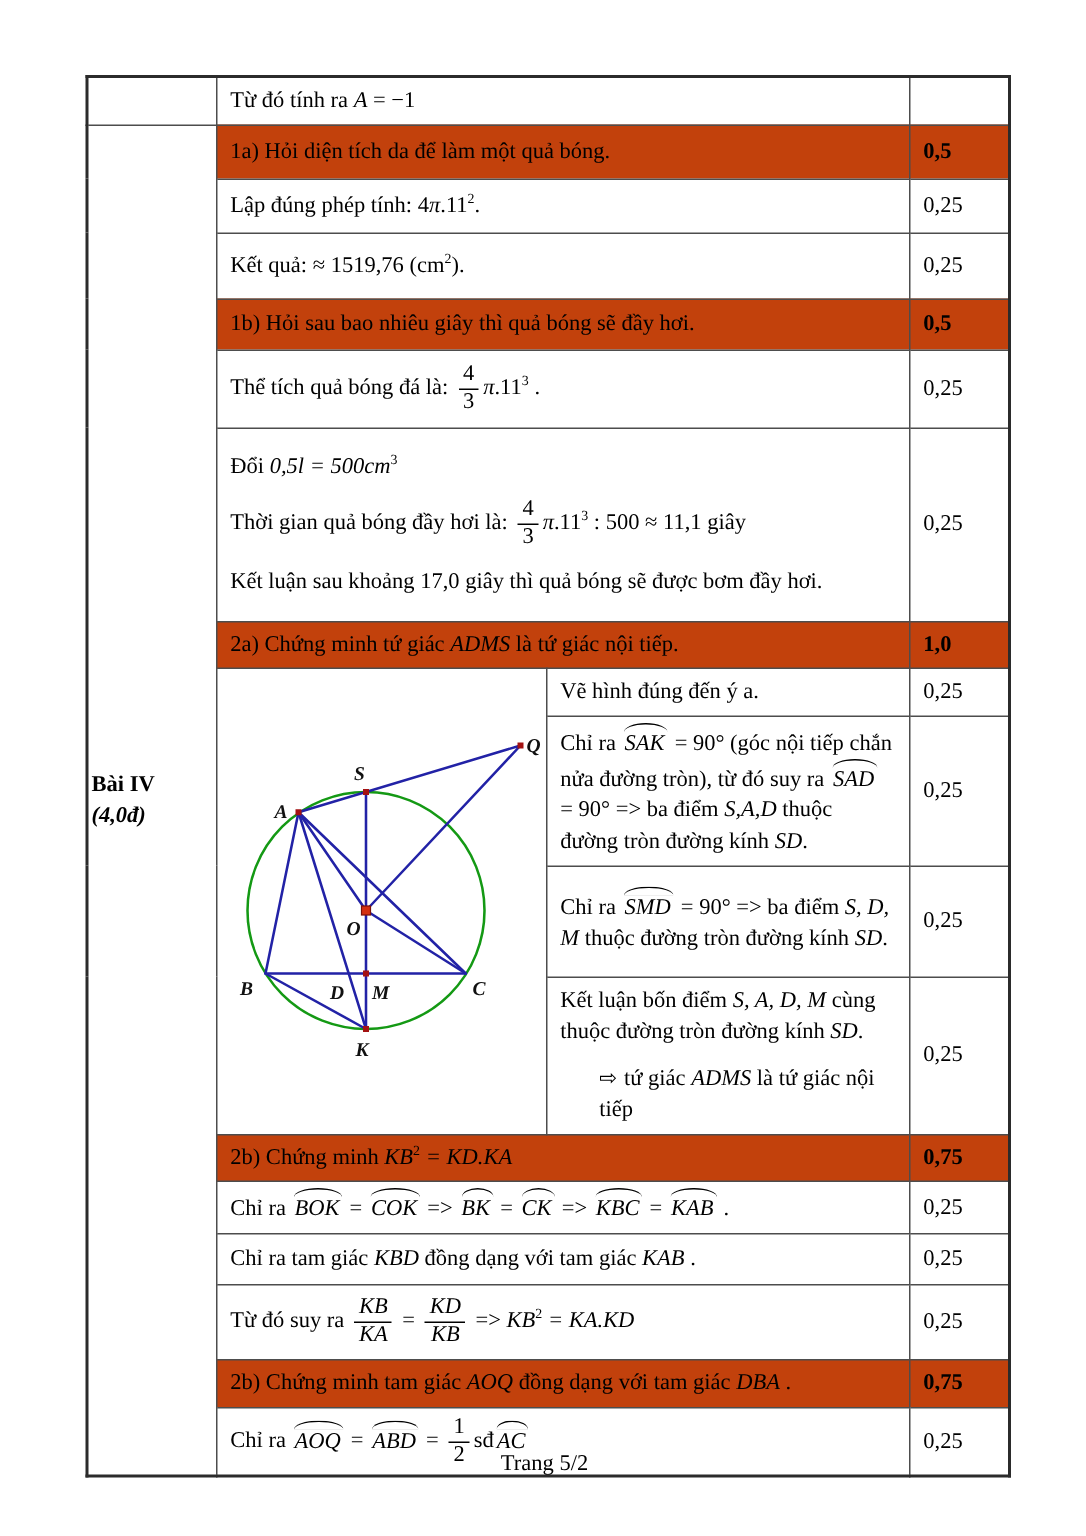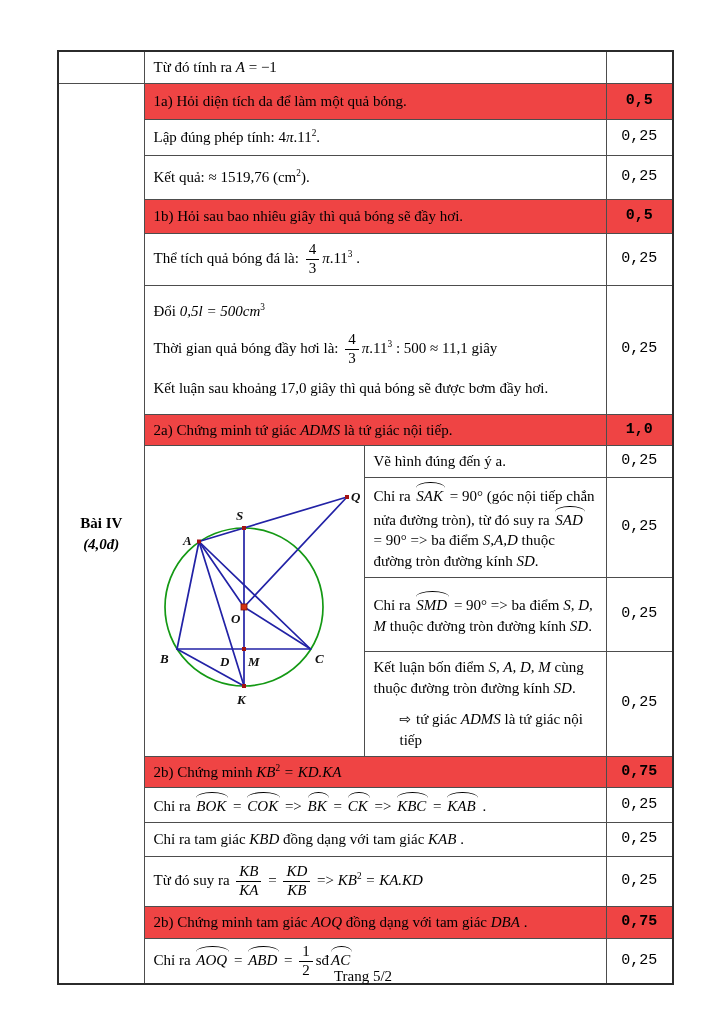--- a/index.html
+++ b/index.html
@@ -12,25 +12,25 @@
     position:absolute;left:57px;top:50px;width:615px;
     border-collapse:collapse;table-layout:fixed;
     border:2px solid #2b2b2b;
   }
   td{
     border:1px solid #4d4d4d;
     padding:5px 9px;vertical-align:middle;line-height:1.38;
     word-wrap:break-word;
   }
   td.lbl{
-    text-align:center;font-weight:bold;padding:2px;
+    font-weight:bold;padding:2px;
   }
   td.lbl .sub{font-style:italic;font-weight:bold;}
-  td.hl{background:#ef4444;}
-  td.pts{text-align:center;font-family:Liberation Mono, monospace;}
+  td.hl{background:#c2410c;}
+  td.pts{text-align:left;}
   td.pts.bold{font-weight:bold;}
   td.diag-cell{padding:2px;text-align:center;vertical-align:middle;}
   .it{font-style:italic;}
   .sup{vertical-align:super;font-size:0.62em;line-height:0;}
   .hat{
     font-style:italic;position:relative;display:inline-block;
     padding:3px 3px 0 2px;white-space:nowrap;
   }
   .hat::before{
     content:"";position:absolute;top:-1px;left:2px;right:1px;height:5px;

